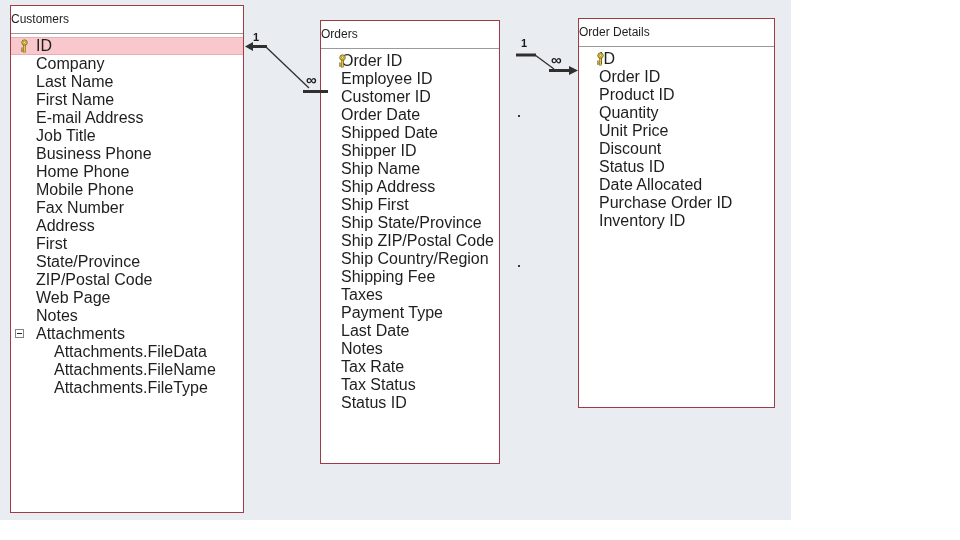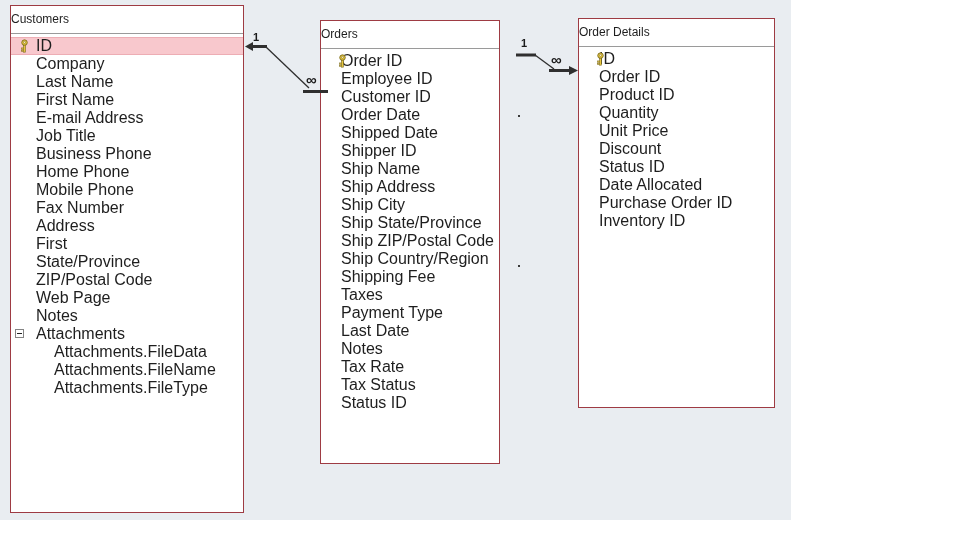--- a/index.html
+++ b/index.html
@@ -149,21 +149,21 @@
     <div class="row">
         <span class="fn">Shipper ID</span>
       </div>
     <div class="row">
         <span class="fn">Ship Name</span>
       </div>
     <div class="row">
         <span class="fn">Ship Address</span>
       </div>
     <div class="row">
-        <span class="fn">Ship City</span>
+        <span class="fn">Ship First</span>
       </div>
     <div class="row">
         <span class="fn">Ship State/Province</span>
       </div>
     <div class="row">
         <span class="fn">Ship ZIP/Postal Code</span>
       </div>
     <div class="row">
         <span class="fn">Ship Country/Region</span>
       </div>

